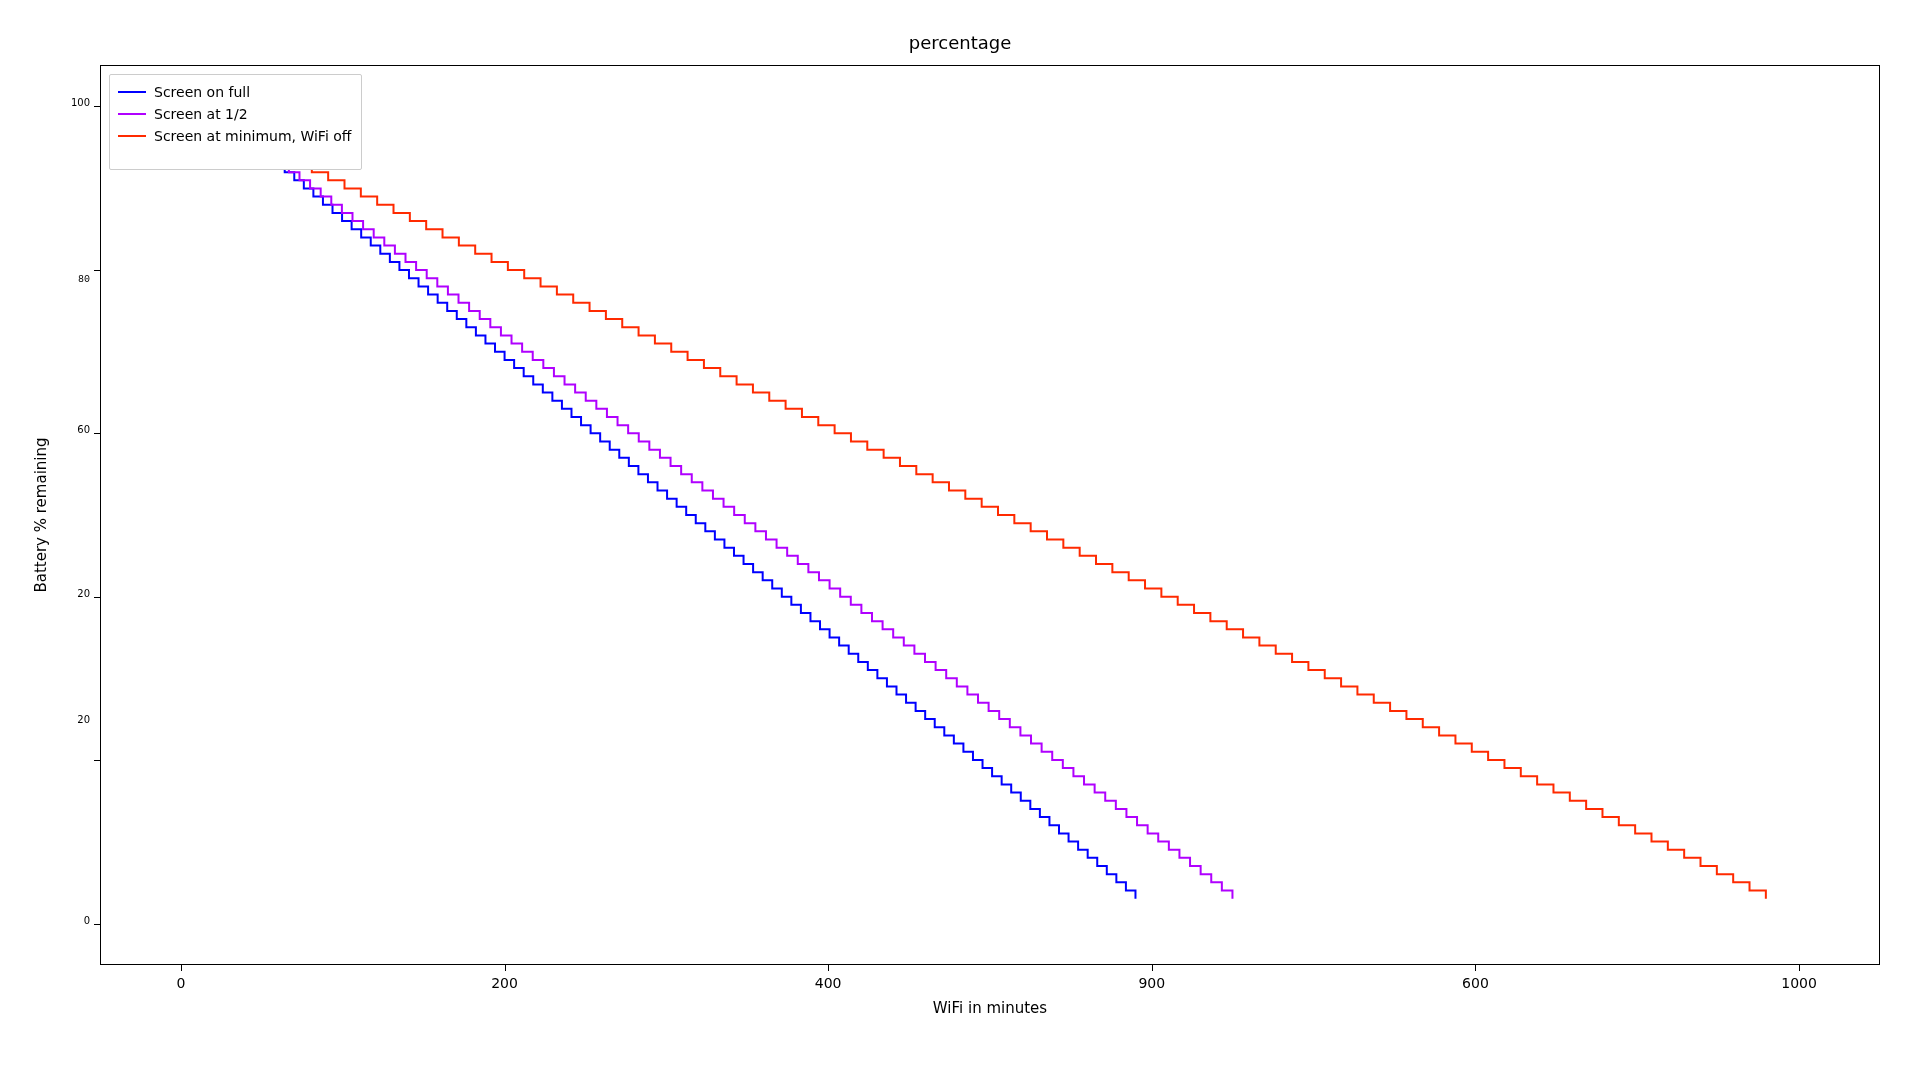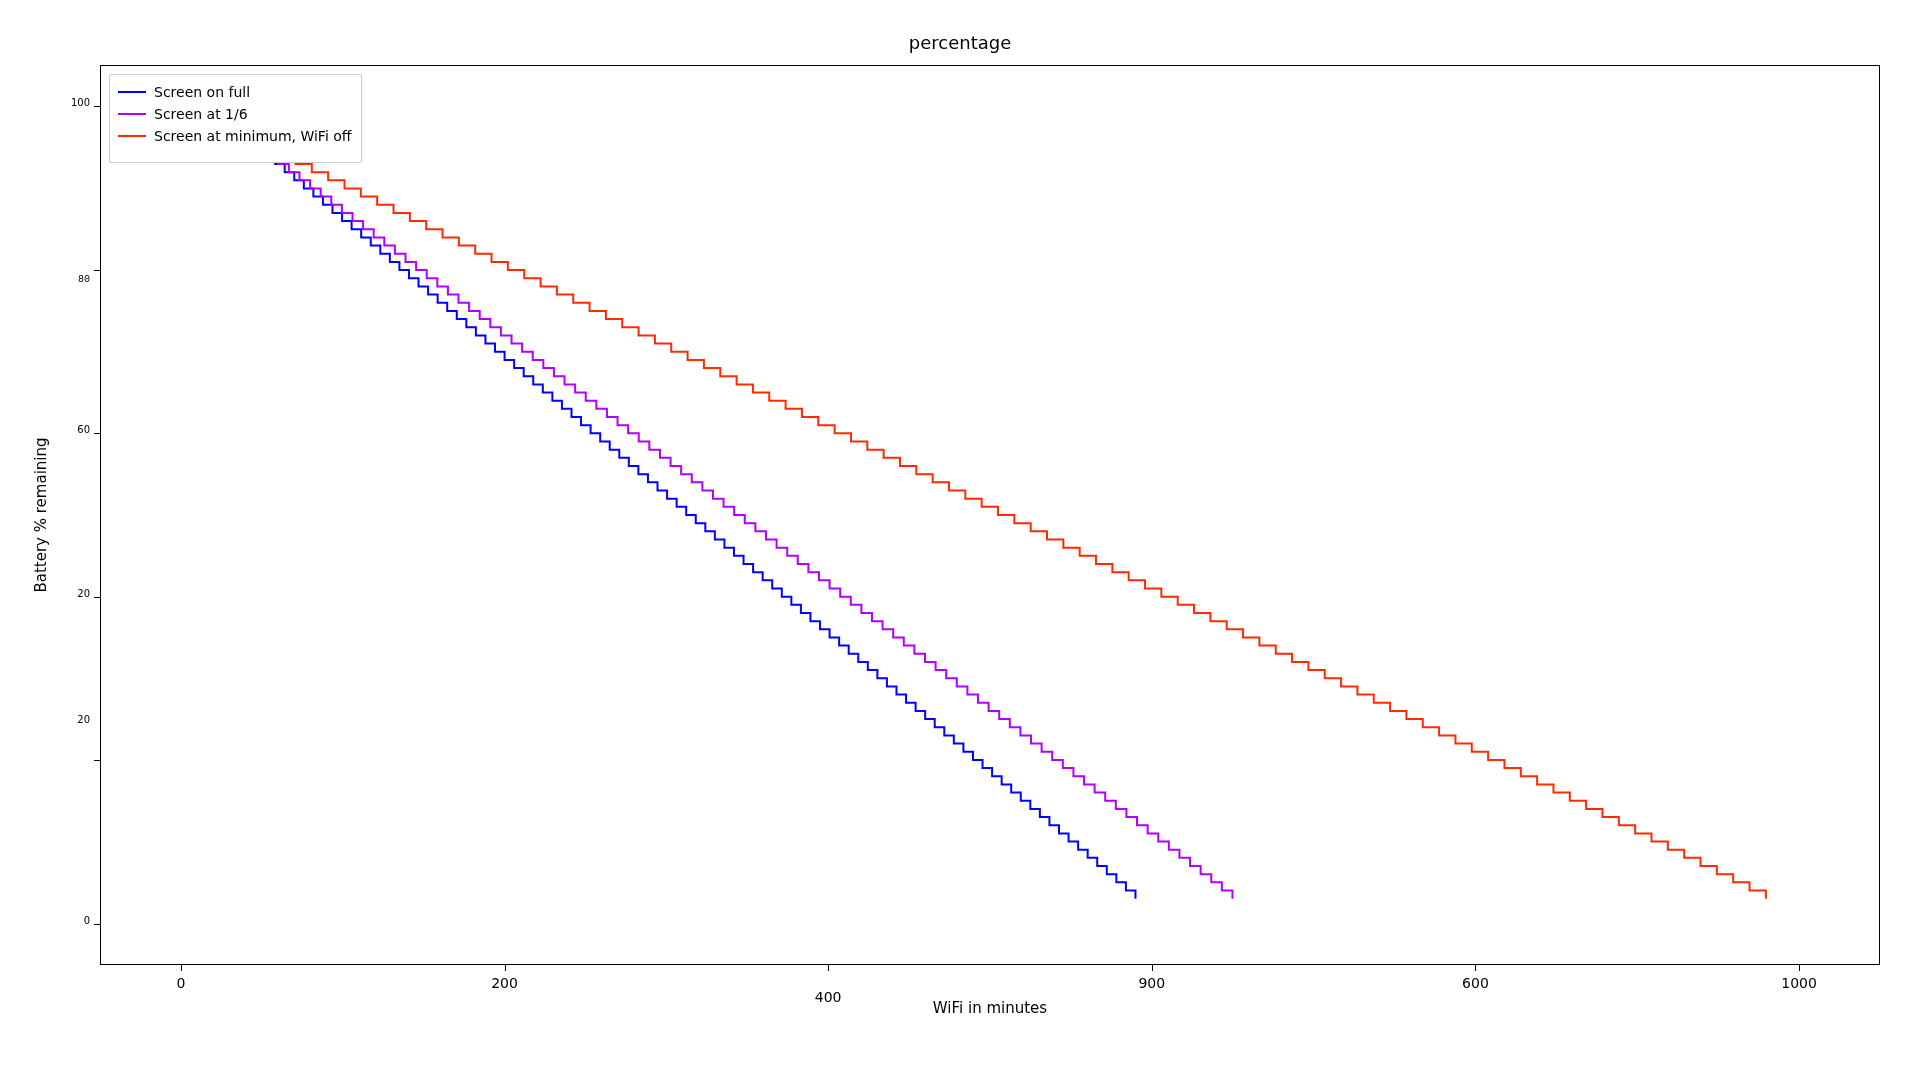--- a/index.html
+++ b/index.html
@@ -78,21 +78,21 @@
     transform-origin: left top;
     text-align: center;
   }
   .legend {
     position: absolute;
     left: 8px;
     top: 8px;
     background: #ffffff;
     border: 1px solid #cccccc;
     border-radius: 2px;
-    padding: 6px 10px 15px 8px;
+    padding: 6px 10px 22px 8px;
     font-size: 14px;
   }
   .legend-row {
     display: flex;
     align-items: center;
     height: 22px;
   }
   .legend-swatch {
     width: 28px;
     height: 2px;
@@ -113,36 +113,36 @@
         <path d="M 145.63636363636363 73.63636363636363 L 161.9921798631476 73.63636363636363 L 161.9921798631476 81.81818181818187 L 178.3479960899316 81.81818181818187 L 178.3479960899316 90 L 194.70381231671556 90 L 194.70381231671556 98.18181818181824 L 211.0596285434995 98.18181818181824 L 211.0596285434995 106.36363636363637 L 227.4154447702835 106.36363636363637 L 227.4154447702835 114.54545454545462 L 243.77126099706746 114.54545454545462 L 243.77126099706746 122.72727272727275 L 260.1270772238514 122.72727272727275 L 260.1270772238514 130.909090909091 L 276.4828934506354 130.909090909091 L 276.4828934506354 139.09090909090912 L 292.8387096774194 139.09090909090912 L 292.8387096774194 147.27272727272737 L 309.1945259042033 147.27272727272737 L 309.1945259042033 155.4545454545455 L 325.55034213098725 155.4545454545455 L 325.55034213098725 163.63636363636363 L 341.90615835777123 163.63636363636363 L 341.90615835777123 171.81818181818187 L 358.26197458455516 171.81818181818187 L 358.26197458455516 180 L 374.6177908113391 180 L 374.6177908113391 188.18181818181824 L 390.973607038123 188.18181818181824 L 390.973607038123 196.36363636363637 L 407.329423264907 196.36363636363637 L 407.329423264907 204.54545454545462 L 423.685239491691 204.54545454545462 L 423.685239491691 212.72727272727275 L 440.04105571847487 212.72727272727275 L 440.04105571847487 220.90909090909088 L 456.39687194525874 220.90909090909088 L 456.39687194525874 229.09090909090912 L 472.7526881720428 229.09090909090912 L 472.7526881720428 237.27272727272725 L 489.10850439882677 237.27272727272725 L 489.10850439882677 245.45454545454538 L 505.4643206256107 245.45454545454538 L 505.4643206256107 253.63636363636363 L 521.8201368523947 253.63636363636363 L 521.8201368523947 261.81818181818176 L 538.1759530791787 261.81818181818176 L 538.1759530791787 270 L 554.5317693059626 270 L 554.5317693059626 278.18181818181813 L 570.8875855327467 278.18181818181813 L 570.8875855327467 286.3636363636364 L 587.2434017595307 286.3636363636364 L 587.2434017595307 294.5454545454545 L 603.5992179863147 294.5454545454545 L 603.5992179863147 302.72727272727263 L 619.9550342130987 302.72727272727263 L 619.9550342130987 310.9090909090909 L 636.3108504398826 310.9090909090909 L 636.3108504398826 319.090909090909 L 652.6666666666666 319.090909090909 L 652.6666666666666 327.27272727272725 L 669.0224828934506 327.27272727272725 L 669.0224828934506 335.4545454545454 L 685.3782991202346 335.4545454545454 L 685.3782991202346 343.6363636363636 L 701.7341153470187 343.6363636363636 L 701.7341153470187 351.81818181818176 L 718.0899315738026 351.81818181818176 L 718.0899315738026 360 L 734.4457478005866 360 L 734.4457478005866 368.18181818181813 L 750.8015640273707 368.18181818181813 L 750.8015640273707 376.3636363636364 L 767.1573802541546 376.3636363636364 L 767.1573802541546 384.5454545454545 L 783.5131964809386 384.5454545454545 L 783.5131964809386 392.72727272727275 L 799.8690127077225 392.72727272727275 L 799.8690127077225 400.9090909090909 L 816.2248289345066 400.9090909090909 L 816.2248289345066 409.0909090909091 L 832.5806451612907 409.0909090909091 L 832.5806451612907 417.27272727272725 L 848.9364613880745 417.27272727272725 L 848.9364613880745 425.4545454545455 L 865.2922776148587 425.4545454545455 L 865.2922776148587 433.6363636363636 L 881.6480938416425 433.6363636363636 L 881.6480938416425 441.81818181818187 L 898.0039100684266 441.81818181818187 L 898.0039100684266 450 L 914.3597262952105 450 L 914.3597262952105 458.1818181818182 L 930.7155425219945 458.1818181818182 L 930.7155425219945 466.3636363636364 L 947.0713587487784 466.3636363636364 L 947.0713587487784 474.54545454545456 L 963.4271749755625 474.54545454545456 L 963.4271749755625 482.72727272727275 L 979.7829912023464 482.72727272727275 L 979.7829912023464 490.90909090909093 L 996.1388074291305 490.90909090909093 L 996.1388074291305 499.0909090909091 L 1012.4946236559144 499.0909090909091 L 1012.4946236559144 507.2727272727273 L 1028.8504398826983 507.2727272727273 L 1028.8504398826983 515.4545454545455 L 1045.2062561094824 515.4545454545455 L 1045.2062561094824 523.6363636363637 L 1061.5620723362663 523.6363636363637 L 1061.5620723362663 531.8181818181818 L 1077.9178885630504 531.8181818181818 L 1077.9178885630504 540 L 1094.2737047898345 540 L 1094.2737047898345 548.1818181818182 L 1110.6295210166184 548.1818181818182 L 1110.6295210166184 556.3636363636364 L 1126.9853372434025 556.3636363636364 L 1126.9853372434025 564.5454545454545 L 1143.3411534701863 564.5454545454545 L 1143.3411534701863 572.7272727272727 L 1159.6969696969704 572.7272727272727 L 1159.6969696969704 580.9090909090909 L 1176.0527859237543 580.9090909090909 L 1176.0527859237543 589.090909090909 L 1192.4086021505382 589.090909090909 L 1192.4086021505382 597.2727272727273 L 1208.7644183773225 597.2727272727273 L 1208.7644183773225 605.4545454545455 L 1225.1202346041064 605.4545454545455 L 1225.1202346041064 613.6363636363636 L 1241.4760508308905 613.6363636363636 L 1241.4760508308905 621.8181818181818 L 1257.8318670576743 621.8181818181818 L 1257.8318670576743 630 L 1274.1876832844582 630 L 1274.1876832844582 638.1818181818182 L 1290.5434995112423 638.1818181818182 L 1290.5434995112423 646.3636363636364 L 1306.8993157380262 646.3636363636364 L 1306.8993157380262 654.5454545454545 L 1323.2551319648103 654.5454545454545 L 1323.2551319648103 662.7272727272727 L 1339.6109481915944 662.7272727272727 L 1339.6109481915944 670.909090909091 L 1355.9667644183783 670.909090909091 L 1355.9667644183783 679.0909090909091 L 1372.3225806451624 679.0909090909091 L 1372.3225806451624 687.2727272727273 L 1388.6783968719462 687.2727272727273 L 1388.6783968719462 695.4545454545455 L 1405.0342130987303 695.4545454545455 L 1405.0342130987303 703.6363636363636 L 1421.3900293255142 703.6363636363636 L 1421.3900293255142 711.8181818181819 L 1437.745845552298 711.8181818181819 L 1437.745845552298 720 L 1454.1016617790824 720 L 1454.1016617790824 728.1818181818182 L 1470.4574780058663 728.1818181818182 L 1470.4574780058663 736.3636363636364 L 1486.8132942326504 736.3636363636364 L 1486.8132942326504 744.5454545454545 L 1503.1691104594343 744.5454545454545 L 1503.1691104594343 752.7272727272727 L 1519.5249266862184 752.7272727272727 L 1519.5249266862184 760.9090909090909 L 1535.8807429130022 760.9090909090909 L 1535.8807429130022 769.0909090909091 L 1552.236559139786 769.0909090909091 L 1552.236559139786 777.2727272727273 L 1568.5923753665702 777.2727272727273 L 1568.5923753665702 785.4545454545455 L 1584.9481915933543 785.4545454545455 L 1584.9481915933543 793.6363636363636 L 1601.3040078201384 793.6363636363636 L 1601.3040078201384 801.8181818181819 L 1617.6598240469223 801.8181818181819 L 1617.6598240469223 810 L 1634.0156402737061 810 L 1634.0156402737061 818.1818181818181 L 1650.3714565004902 818.1818181818181 L 1650.3714565004902 826.3636363636364 L 1666.727272727274 826.3636363636364 L 1666.727272727274 834.5454545454545" stroke="#ff2a00" stroke-width="2" fill="none"></path>
       </svg>
 
     <div class="legend">
       <div class="legend-row">
         <div class="legend-swatch" id="swatch-0" style="background: rgb(0, 0, 255);"></div>
         <span>Screen on full</span>
       </div>
       <div class="legend-row">
         <div class="legend-swatch" id="swatch-1" style="background: rgb(176, 0, 255);"></div>
-        <span>Screen at 1/6</span>
+        <span>Screen at 1/2</span>
       </div>
       <div class="legend-row">
         <div class="legend-swatch" id="swatch-2" style="background: rgb(255, 42, 0);"></div>
         <span>Screen at minimum, WiFi off</span>
       </div>
     </div>
   </div>
 
   <div id="xticks-container">
       <div class="tick-mark-x" style="left: 180.909px; top: 965px;"></div>
       <div class="tick-label-x" style="left: 180.909px; top: 975px;">0</div>
       <div class="tick-mark-x" style="left: 504.545px; top: 965px;"></div>
       <div class="tick-label-x" style="left: 504.545px; top: 975px;">200</div>
       <div class="tick-mark-x" style="left: 828.182px; top: 965px;"></div>
-      <div class="tick-label-x" style="left: 828.182px; top: 975px; margin-top: 14px;">400</div>
+      <div class="tick-label-x" style="left: 828.182px; top: 975px;">400</div>
       <div class="tick-mark-x" style="left: 1151.82px; top: 965px;"></div>
       <div class="tick-label-x" style="left: 1151.82px; top: 975px;">900</div>
       <div class="tick-mark-x" style="left: 1475.45px; top: 965px;"></div>
       <div class="tick-label-x" style="left: 1475.45px; top: 975px;">600</div>
       <div class="tick-mark-x" style="left: 1799.09px; top: 965px;"></div>
       <div class="tick-label-x" style="left: 1799.09px; top: 975px; text-align: center;">1000</div>
     </div>
   <div id="yticks-container">
       <div class="tick-mark-y" style="left: 94px; top: 924.091px;"></div>
       <div class="tick-label-y" style="left: 50px; top: 924.091px;">0</div>

